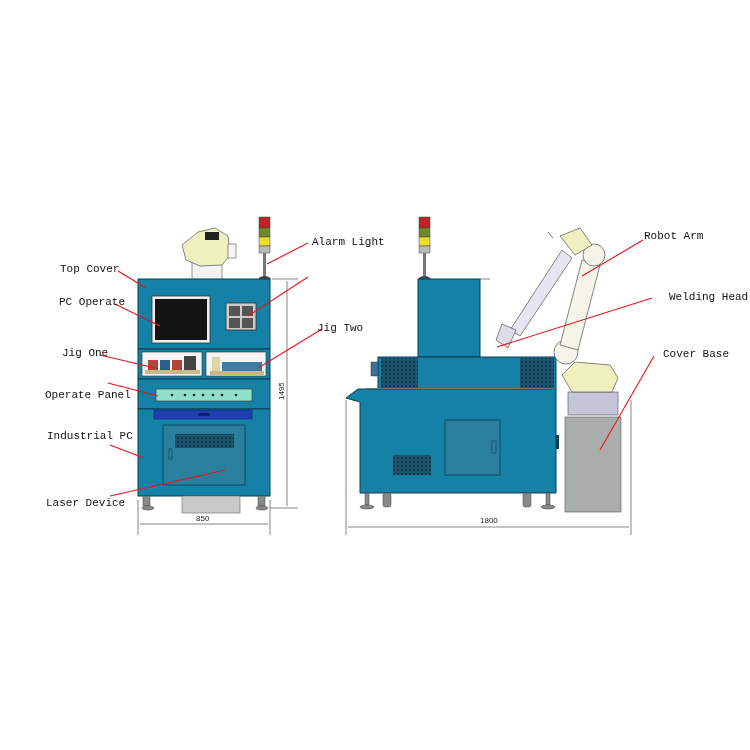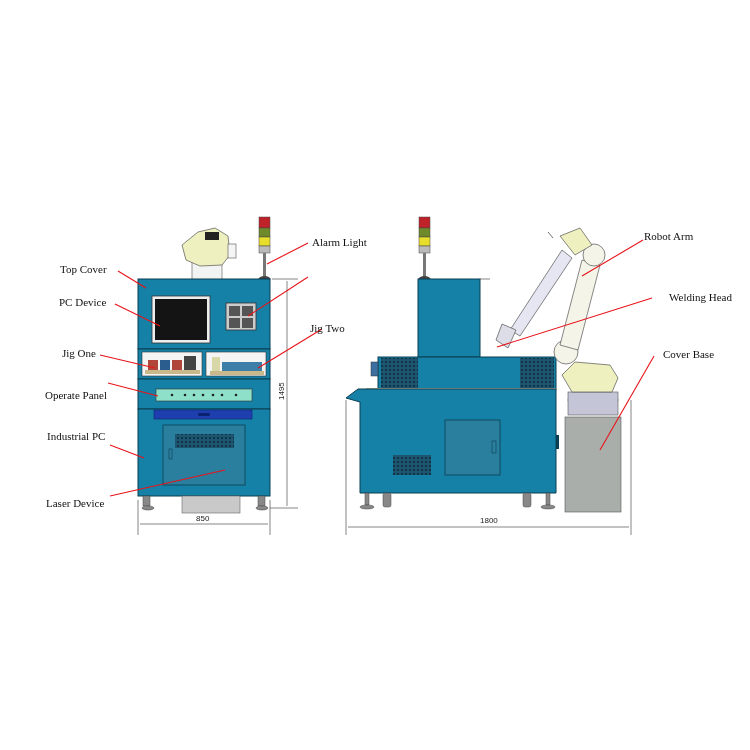--- a/index.html
+++ b/index.html
@@ -1,17 +1,17 @@
 <!DOCTYPE html>
 <html><head>
 <meta charset="utf-8">
 <style>
   html,body{margin:0;padding:0;background:#ffffff;}
   body{width:750px;height:750px;position:relative;overflow:hidden;font-family:"Liberation Sans",sans-serif;}
-  .lbl{position:absolute;font-size:11px;color:#111;white-space:nowrap;font-family:Liberation Serif, serif;}
+  .lbl{position:absolute;font-size:11px;color:#111;white-space:nowrap;font-family:Liberation Mono, monospace;}
   svg{position:absolute;left:0;top:0;}
   .dim{font-size:8px;fill:#222;font-family:"Liberation Sans",sans-serif;}
 </style>
 </head>
 <body>
 
 <svg width="750" height="750" viewBox="0 0 750 750">
 
   <g>
 
@@ -168,22 +168,22 @@
     <line x1="308" y1="243" x2="267" y2="264"></line>
     <line x1="308" y1="277" x2="248" y2="316"></line>
     <line x1="322" y1="329" x2="258" y2="368"></line>
     <line x1="643" y1="240" x2="582" y2="276"></line>
     <line x1="652" y1="298" x2="497" y2="347"></line>
     <line x1="654" y1="356" x2="600" y2="450"></line>
   </g>
 </svg>
 
 <div class="lbl" style="left:60px;top:263px;">Top Cover</div>
-<div class="lbl" style="left:59px;top:296px;">PC Device</div>
+<div class="lbl" style="left:59px;top:296px;">PC Operate</div>
 <div class="lbl" style="left:62px;top:347px;">Jig One</div>
 <div class="lbl" style="left:45px;top:389px;">Operate Panel</div>
 <div class="lbl" style="left:47px;top:430px;">Industrial PC</div>
 <div class="lbl" style="left:46px;top:497px;">Laser Device</div>
 <div class="lbl" style="left:312px;top:236px;">Alarm Light</div>
-<div class="lbl" style="left:310px;top:322px;">Jig Two</div>
+<div class="lbl" style="left:317px;top:322px;">Jig Two</div>
 <div class="lbl" style="left:644px;top:230px;">Robot Arm</div>
 <div class="lbl" style="left:669px;top:291px;">Welding Head</div>
 <div class="lbl" style="left:663px;top:348px;">Cover Base</div>
 
 </body></html>

